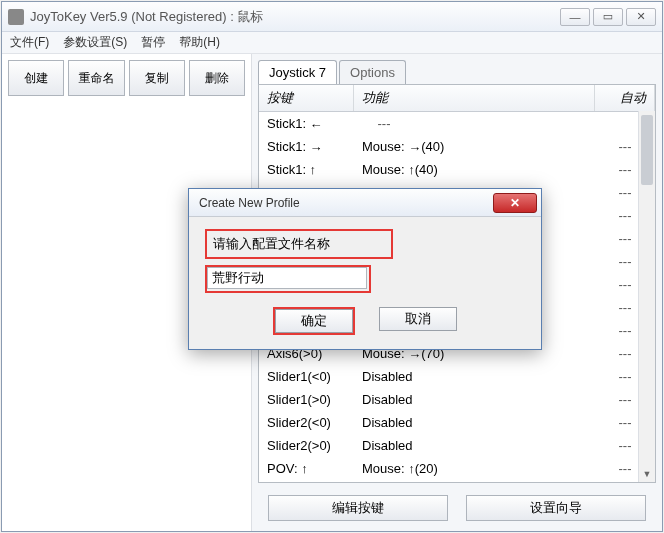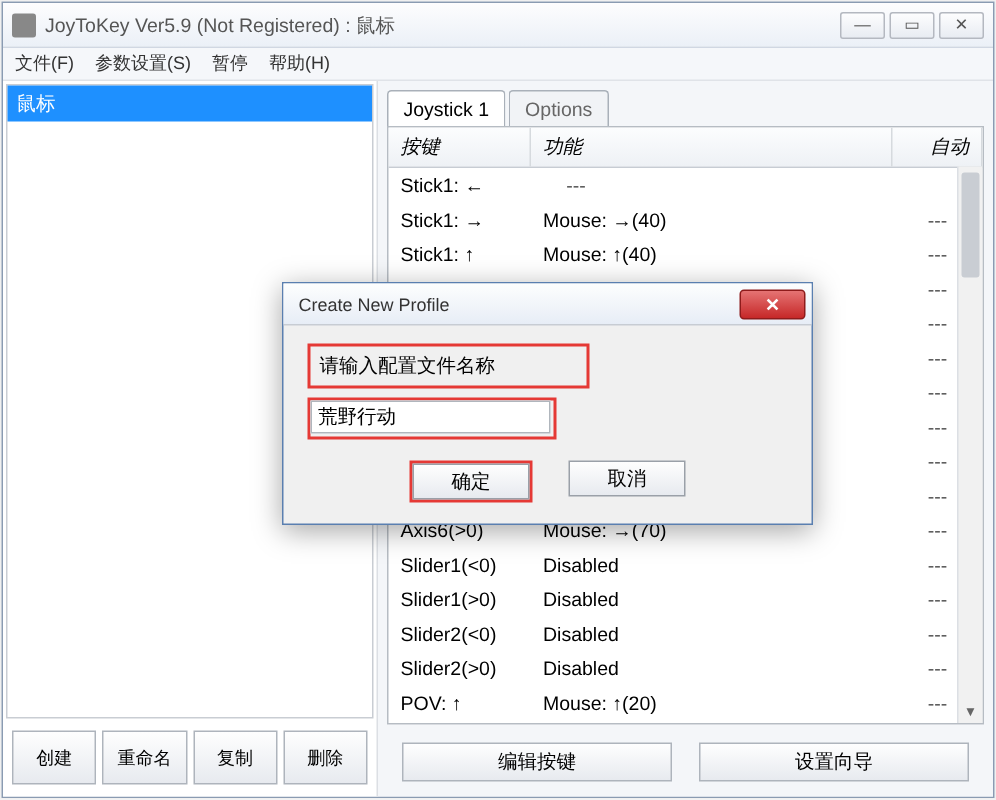--- a/index.html
+++ b/index.html
@@ -269,34 +269,31 @@
 
   <div class="menubar">
     <span>文件(F)</span>
     <span>参数设置(S)</span>
     <span>暂停</span>
     <span>帮助(H)</span>
   </div>
 
   <div class="body-row">
     <div class="sidebar">
-      <div class="profile-list">
-        <div class="profile-item">鼠标</div>
-      </div>
       <div class="sidebar-btns">
         <button>创建</button>
         <button>重命名</button>
         <button>复制</button>
         <button>删除</button>
       </div>
     </div>
 
     <div class="main">
       <div class="tabs">
-        <div class="tab active">Joystick 1</div>
+        <div class="tab active">Joystick 7</div>
         <div class="tab">Options</div>
       </div>
 
       <div class="table-wrap">
         <div class="thead">
           <div class="col col-key">按键</div>
           <div class="col col-func">功能</div>
           <div class="col col-auto">自动</div>
         </div>
         <div class="tbody" id="tbody">

